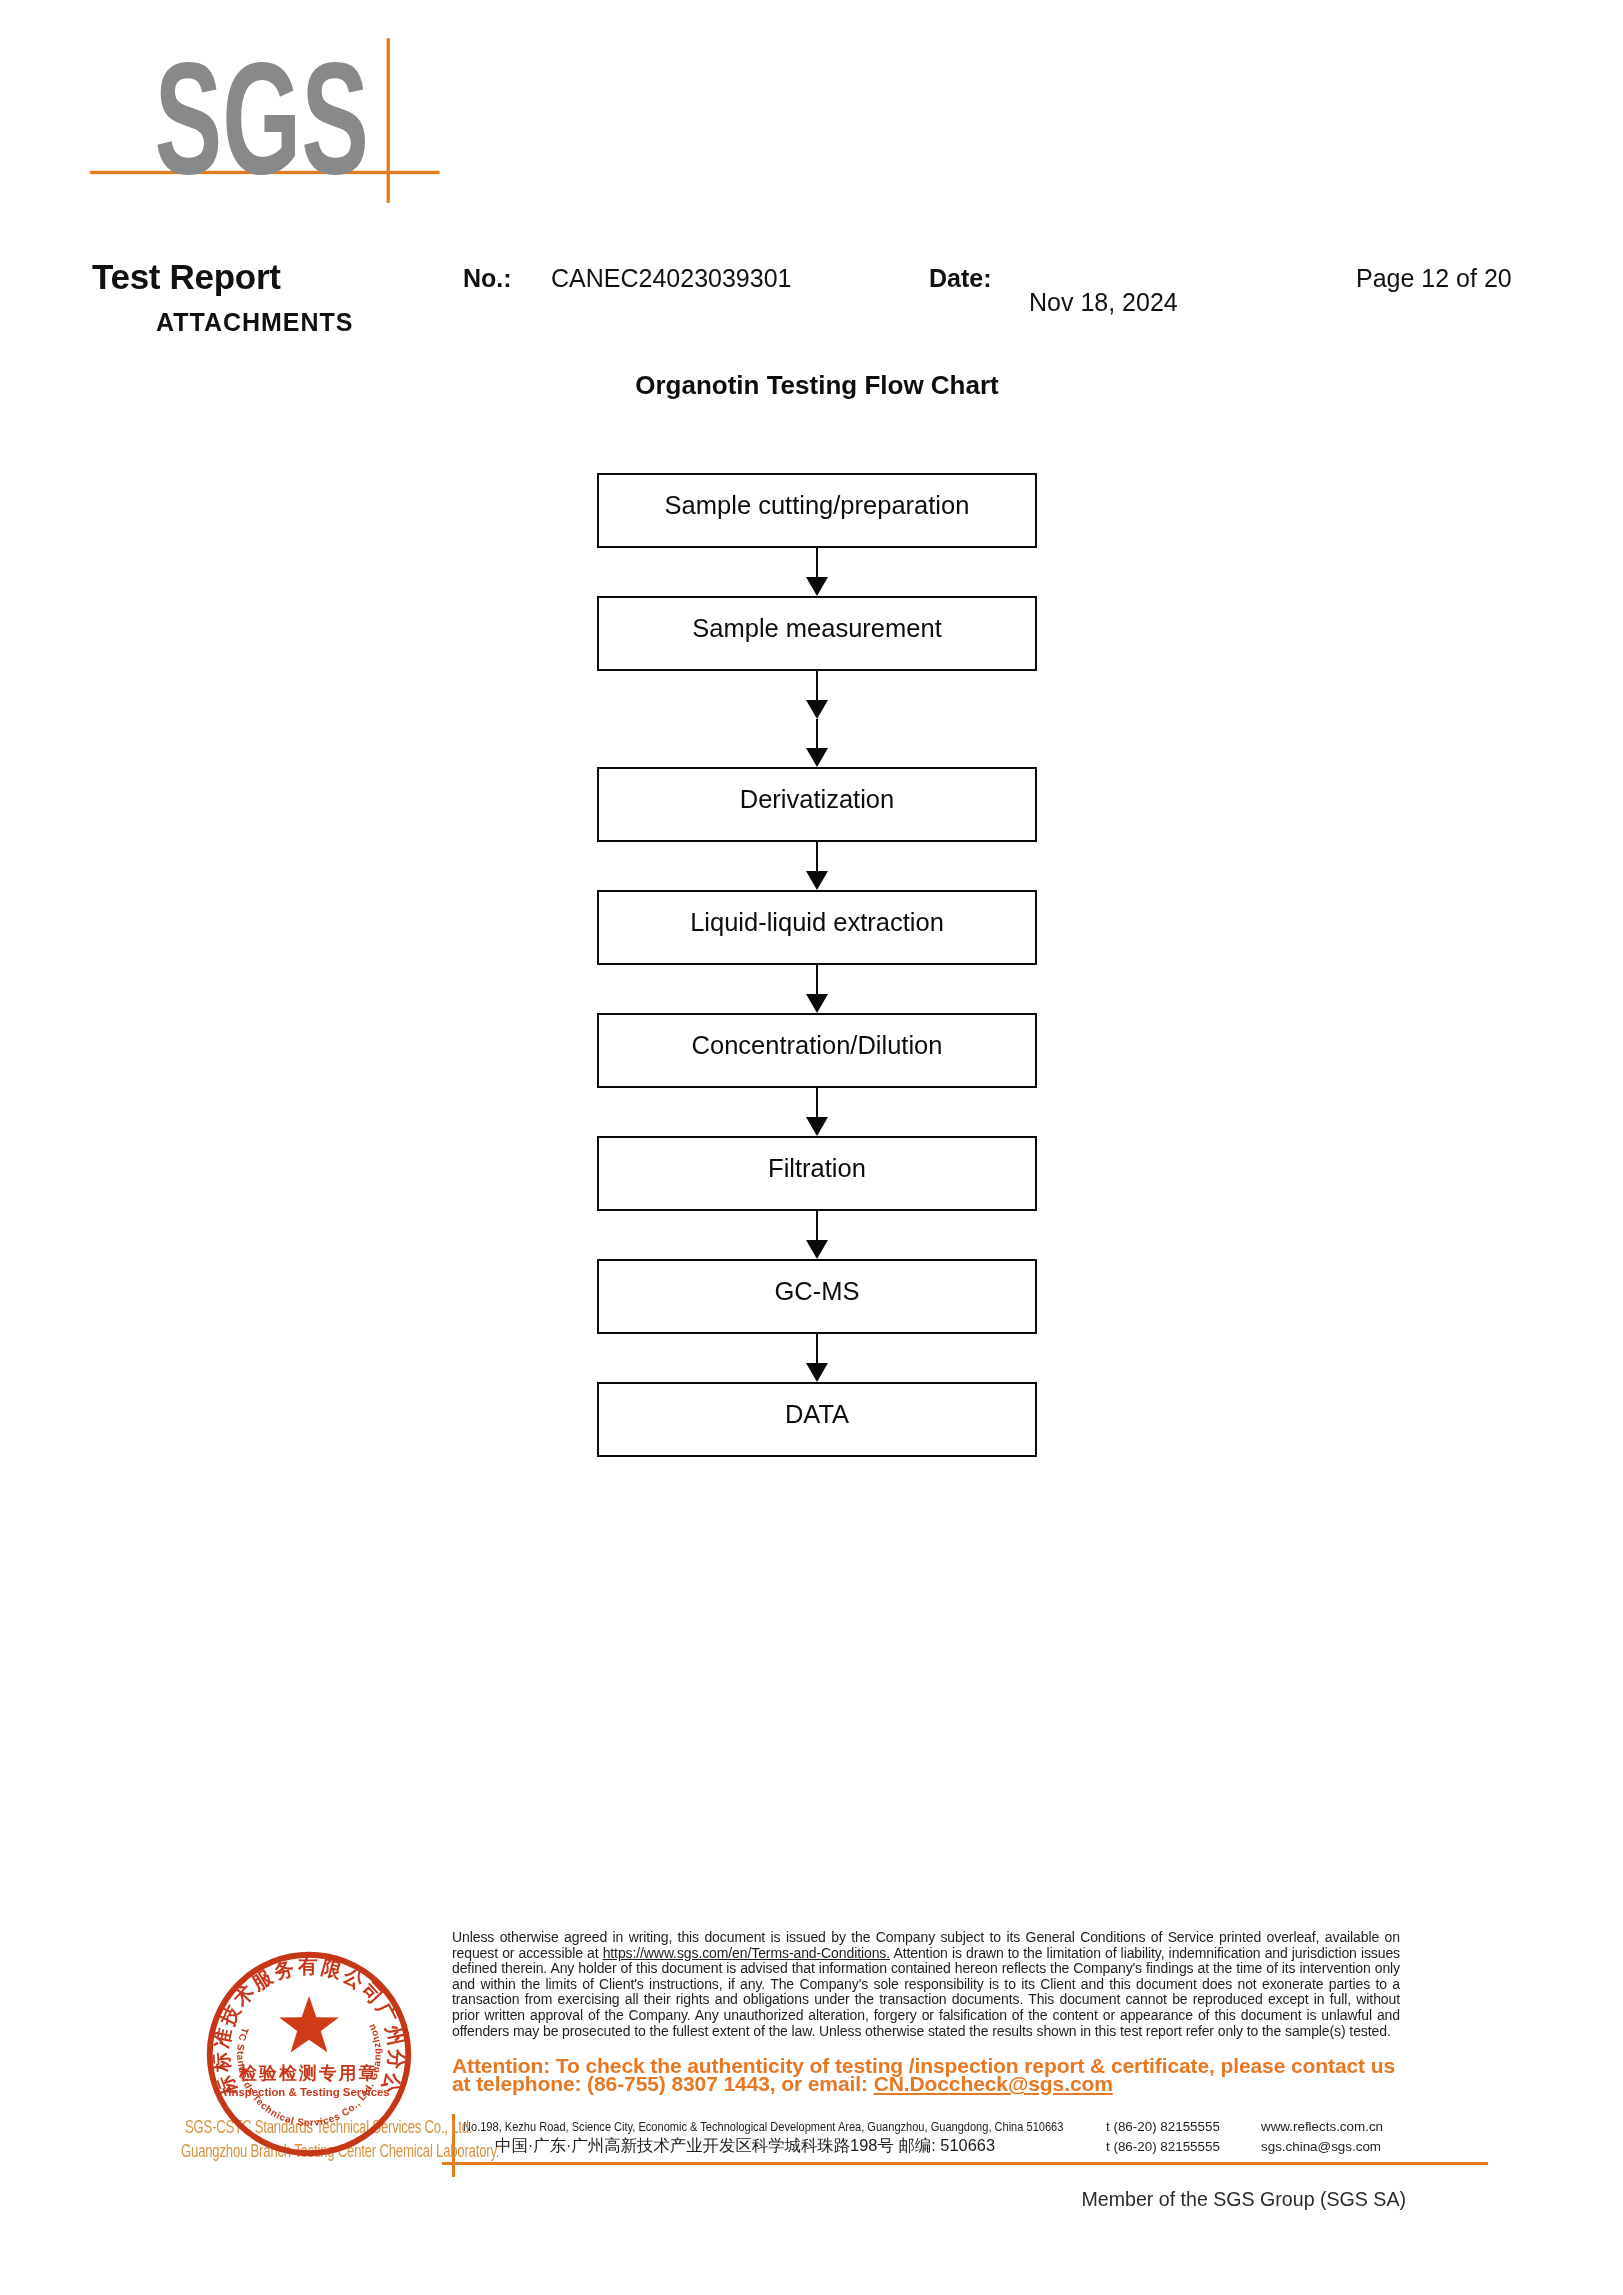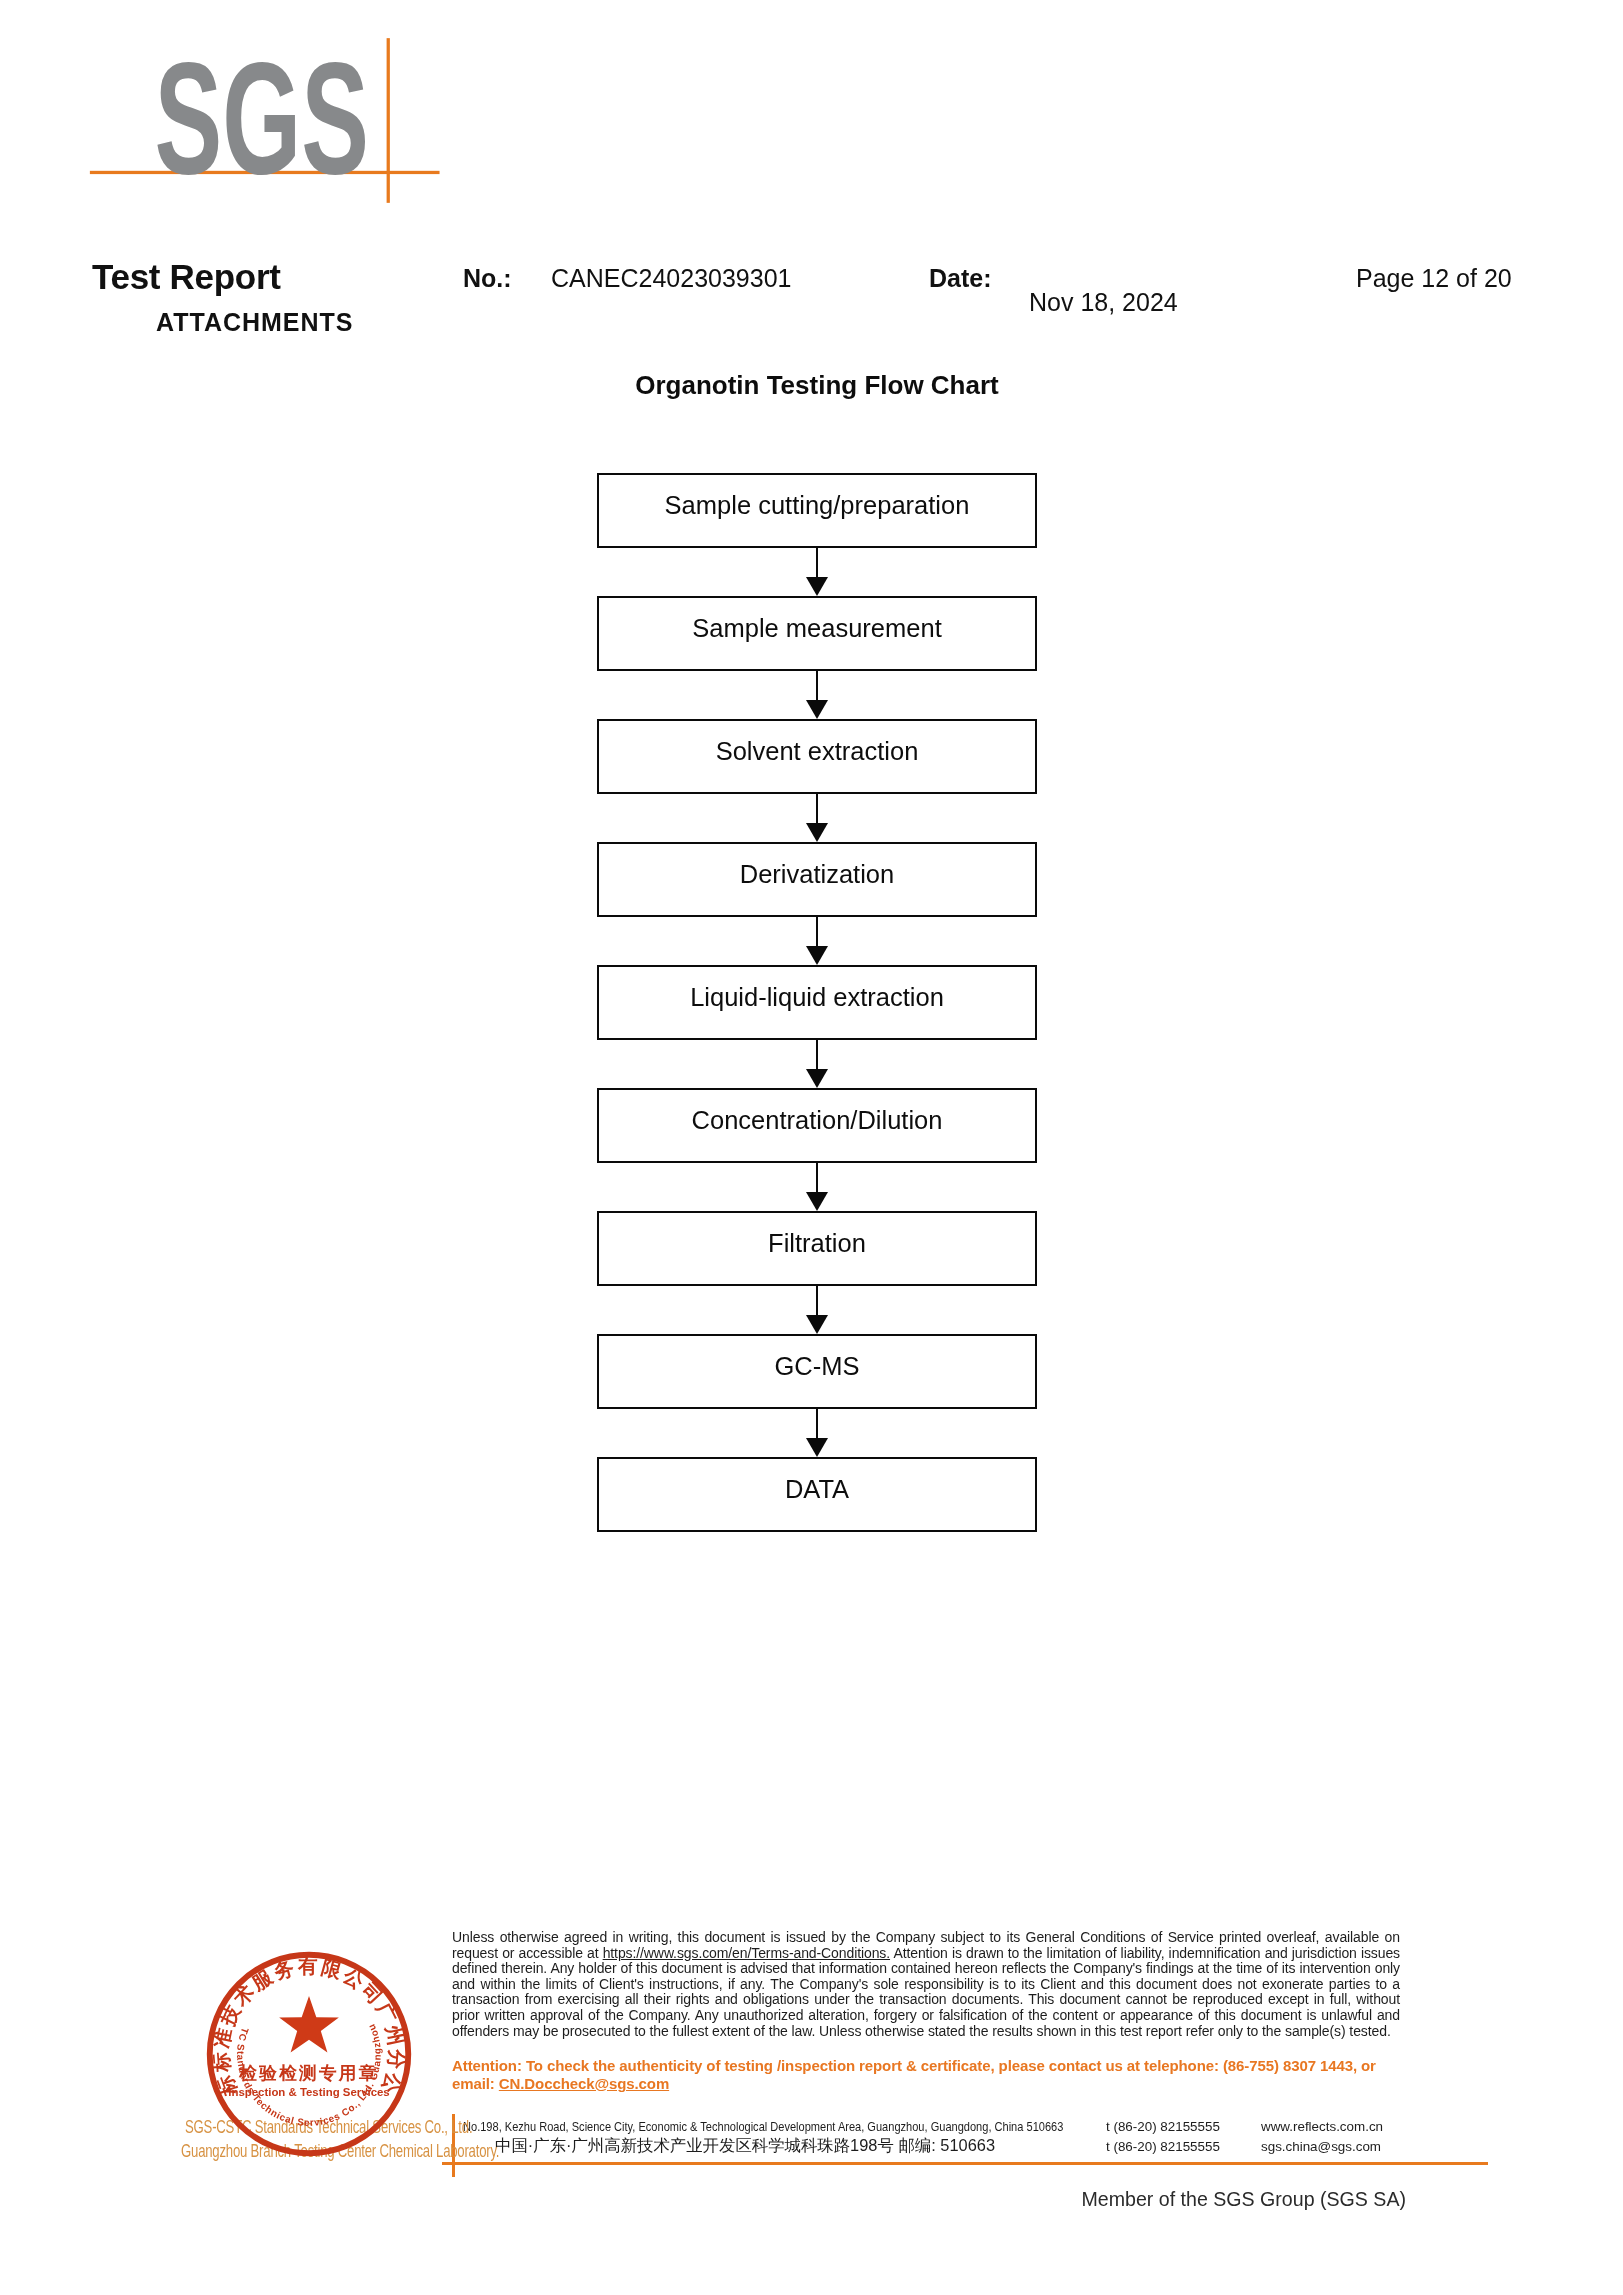--- a/index.html
+++ b/index.html
@@ -32,21 +32,21 @@
 
   
   .company-line{color:#d79243;font-size:18.3px;letter-spacing:-0.3px;transform:scaleX(0.72);transform-origin:left top;white-space:nowrap;z-index:1;}
   .company1{left:185px;top:2116px;}
   .company2{left:181px;top:2140px;}
   .stamp-svg{position:absolute;left:198px;top:1943px;width:222px;height:222px;z-index:2;}
 
   .disclaimer{left:452px;top:1930px;width:948px;font-size:14px;line-height:15.6px;
               text-align:justify;letter-spacing:-0.1px;color:#1d1d1d;}
   .disclaimer .lnk{text-decoration:underline;}
-  .attention{left:452px;top:2057px;width:962px;font-size:15px;line-height:18px;font-weight:bold;
+  .attention{left:452px;top:2057px;width:962px;font-size:21px;line-height:18px;font-weight:bold;
              color:#e87722;letter-spacing:-0.1px;}
   .attention .lnk{text-decoration:underline;}
 
   .v-orange{left:452px;top:2114px;width:3.3px;height:63px;background:#e87a1e;}
   .h-orange{left:442px;top:2162px;width:1046px;height:3.3px;background:#e87a1e;}
 
   .addr{white-space:nowrap;color:#1d1d1d;}
   .addr-en{left:463px;top:2119px;font-size:13px;transform:scaleX(0.85);transform-origin:left top;}
   .addr-cn{left:463px;top:2135px;font-size:16.4px;padding-left:32px;}
   .tel1{left:1106px;top:2119px;font-size:13.4px;}
@@ -84,23 +84,20 @@
     <div class="farrow">
         <div class="fline"></div>
         <div class="fhead"></div>
       </div>
     <div class="fbox">
         <span>Sample measurement</span>
       </div>
     <div class="farrow">
         <div class="fline"></div>
         <div class="fhead"></div>
-      </div>
-    <div class="fbox">
-        <span>Solvent extraction</span>
       </div>
     <div class="farrow">
         <div class="fline"></div>
         <div class="fhead"></div>
       </div>
     <div class="fbox">
         <span>Derivatization</span>
       </div>
     <div class="farrow">
         <div class="fline"></div>

